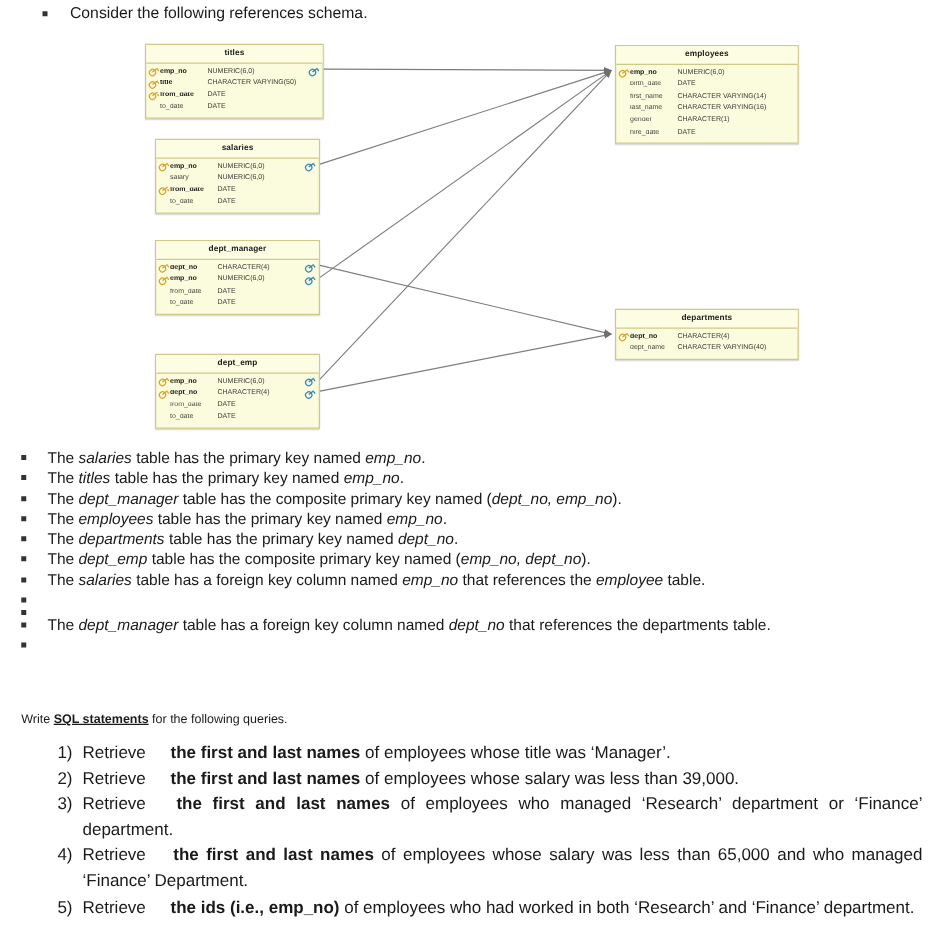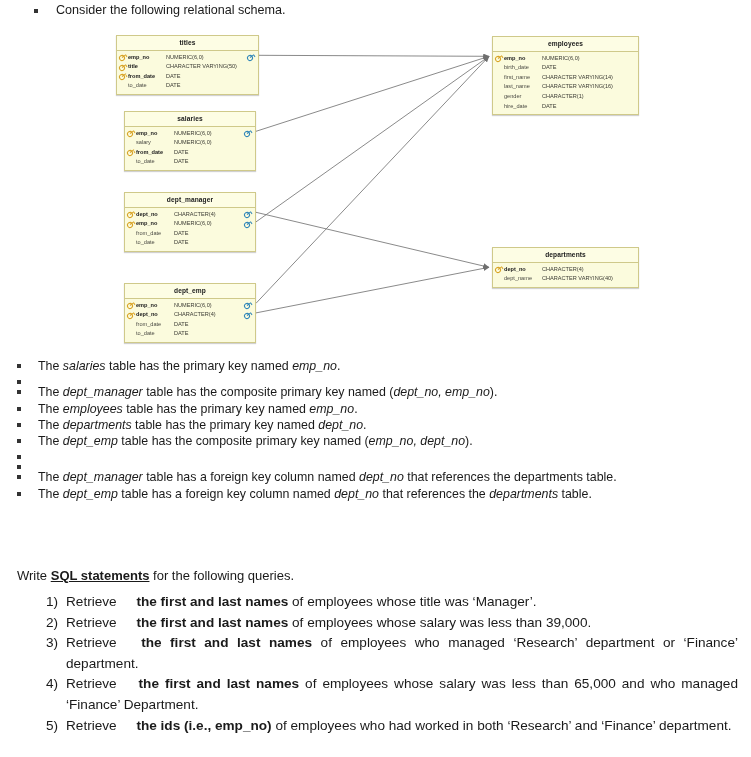--- a/index.html
+++ b/index.html
@@ -93,21 +93,21 @@
   .fact{
     display:flex;align-items:flex-start;
     font-size:12.4px;line-height:16.3px;
   }
   .fact .sq{margin-left:17px;margin-top:6px;}
   .fact .txt{margin-left:17px;}
 
   
   #writeline{
     position:absolute;left:17px;top:566px;
-    font-size:13px;line-height:19px;
+    font-size:10px;line-height:19px;
   }
   #writeline b{font-weight:bold;text-decoration:underline;}
 
   
   #queries{
     position:absolute;left:0;top:592px;width:751px;
   }
   .q{
     display:flex;align-items:flex-start;
     font-size:13.6px;line-height:20.6px;
@@ -121,21 +121,21 @@
     text-align:justify;
   }
   .q .qtxt b{font-weight:bold;margin-left:16px;}
   #queries{padding-left:32px;box-sizing:border-box;width:751px;}
 </style>
 </head>
 <body>
 
 <div class="top-bullet">
   <span class="sq"></span>
-  <span class="txt">Consider the following relational schema.</span>
+  <span class="txt">Consider the following references schema.</span>
 </div>
 
 <div id="diagram">
   <svg id="wires" viewBox="0 0 751 325" preserveAspectRatio="none">
       <defs>
         <marker id="arw" markerWidth="7" markerHeight="6" refX="6.4" refY="3" orient="auto">
           <path d="M0,0 L7,3 L0,6 z" fill="#6f6f6f"></path>
         </marker>
       </defs>
       <line x1="259" y1="27.3" x2="489" y2="28.3" stroke="#7d7d7d" stroke-width="0.9" marker-end="url(#arw)"></line>
@@ -425,50 +425,54 @@
     </div>
 </div>
 
 <div id="facts">
     <div class="fact">
       <span class="sq"></span>
       <span class="txt">The <i>salaries</i> table has the primary key named <i>emp_no</i>.</span>
     </div>
     <div class="fact">
       <span class="sq"></span>
+      <span class="txt">The <i>titles</i> table has the primary key named <i>emp_no</i>.</span>
     </div>
     <div class="fact">
       <span class="sq"></span>
       <span class="txt">The <i>dept_manager</i> table has the composite primary key  named (<i>dept_no, emp_no</i>).</span>
     </div>
     <div class="fact">
       <span class="sq"></span>
       <span class="txt">The <i>employees</i> table has the primary key named <i>emp_no</i>.</span>
     </div>
     <div class="fact">
       <span class="sq"></span>
       <span class="txt">The <i>departments</i> table has the primary key named <i>dept_no</i>.</span>
     </div>
     <div class="fact">
       <span class="sq"></span>
       <span class="txt">The <i>dept_emp</i> table has the composite primary key named (<i>emp_no, dept_no</i>).</span>
     </div>
     <div class="fact">
       <span class="sq"></span>
+      <span class="txt">The <i>salaries</i> table has a foreign key column named <i>emp_no</i> that references the <i>employee</i> table.</span>
+    </div>
+    <div class="fact">
+      <span class="sq"></span>
     </div>
     <div class="fact">
       <span class="sq"></span>
     </div>
     <div class="fact">
       <span class="sq"></span>
       <span class="txt">The <i>dept_manager</i> table has a foreign key column named <i>dept_no</i> that references the departments table.</span>
     </div>
     <div class="fact">
       <span class="sq"></span>
-      <span class="txt">The <i>dept_emp</i> table has a foreign key column named <i>dept_no</i> that references the <i>departments</i> table.</span>
     </div>
   </div>
 
 <div id="writeline">
   <span>Write </span><b>SQL statements</b><span> for the following queries.</span>
 </div>
 
 <div id="queries">
     <div class="q">
       <span class="num">1)</span>

